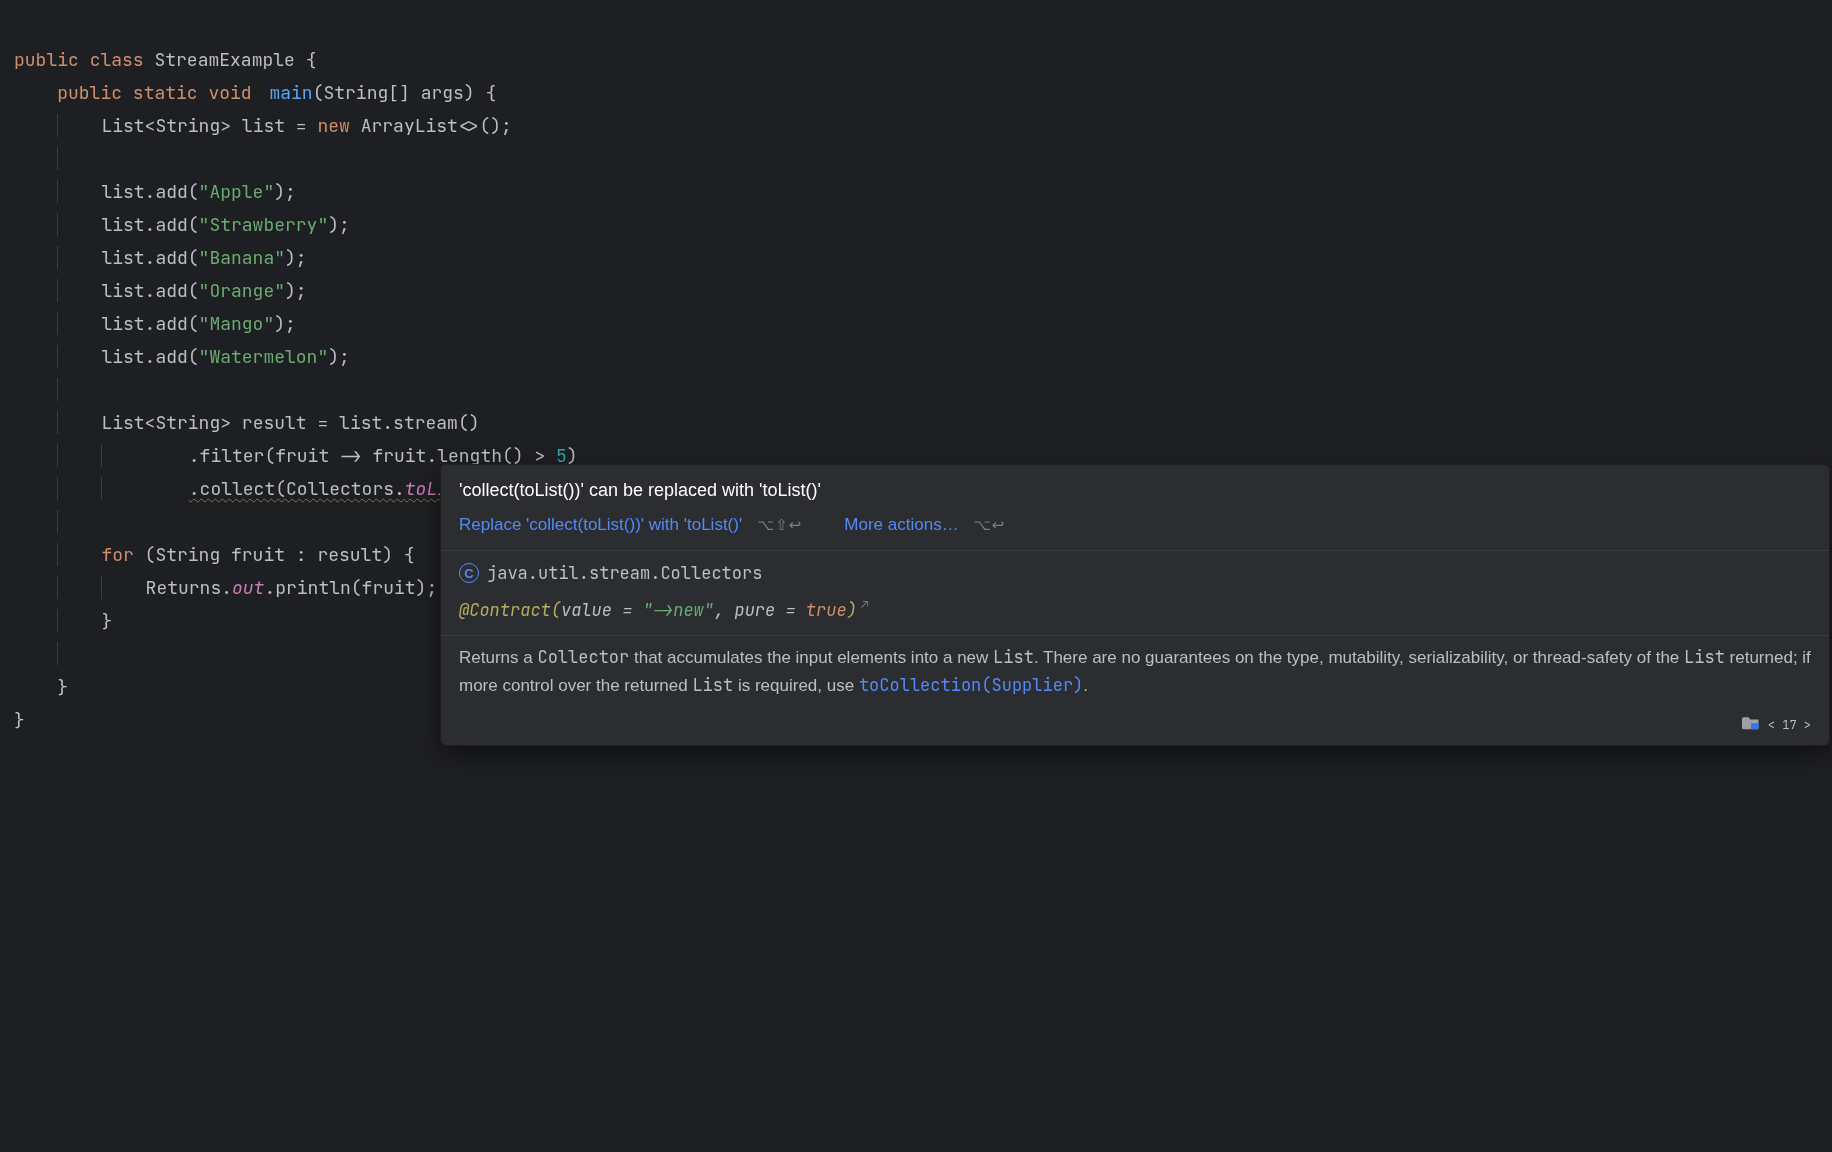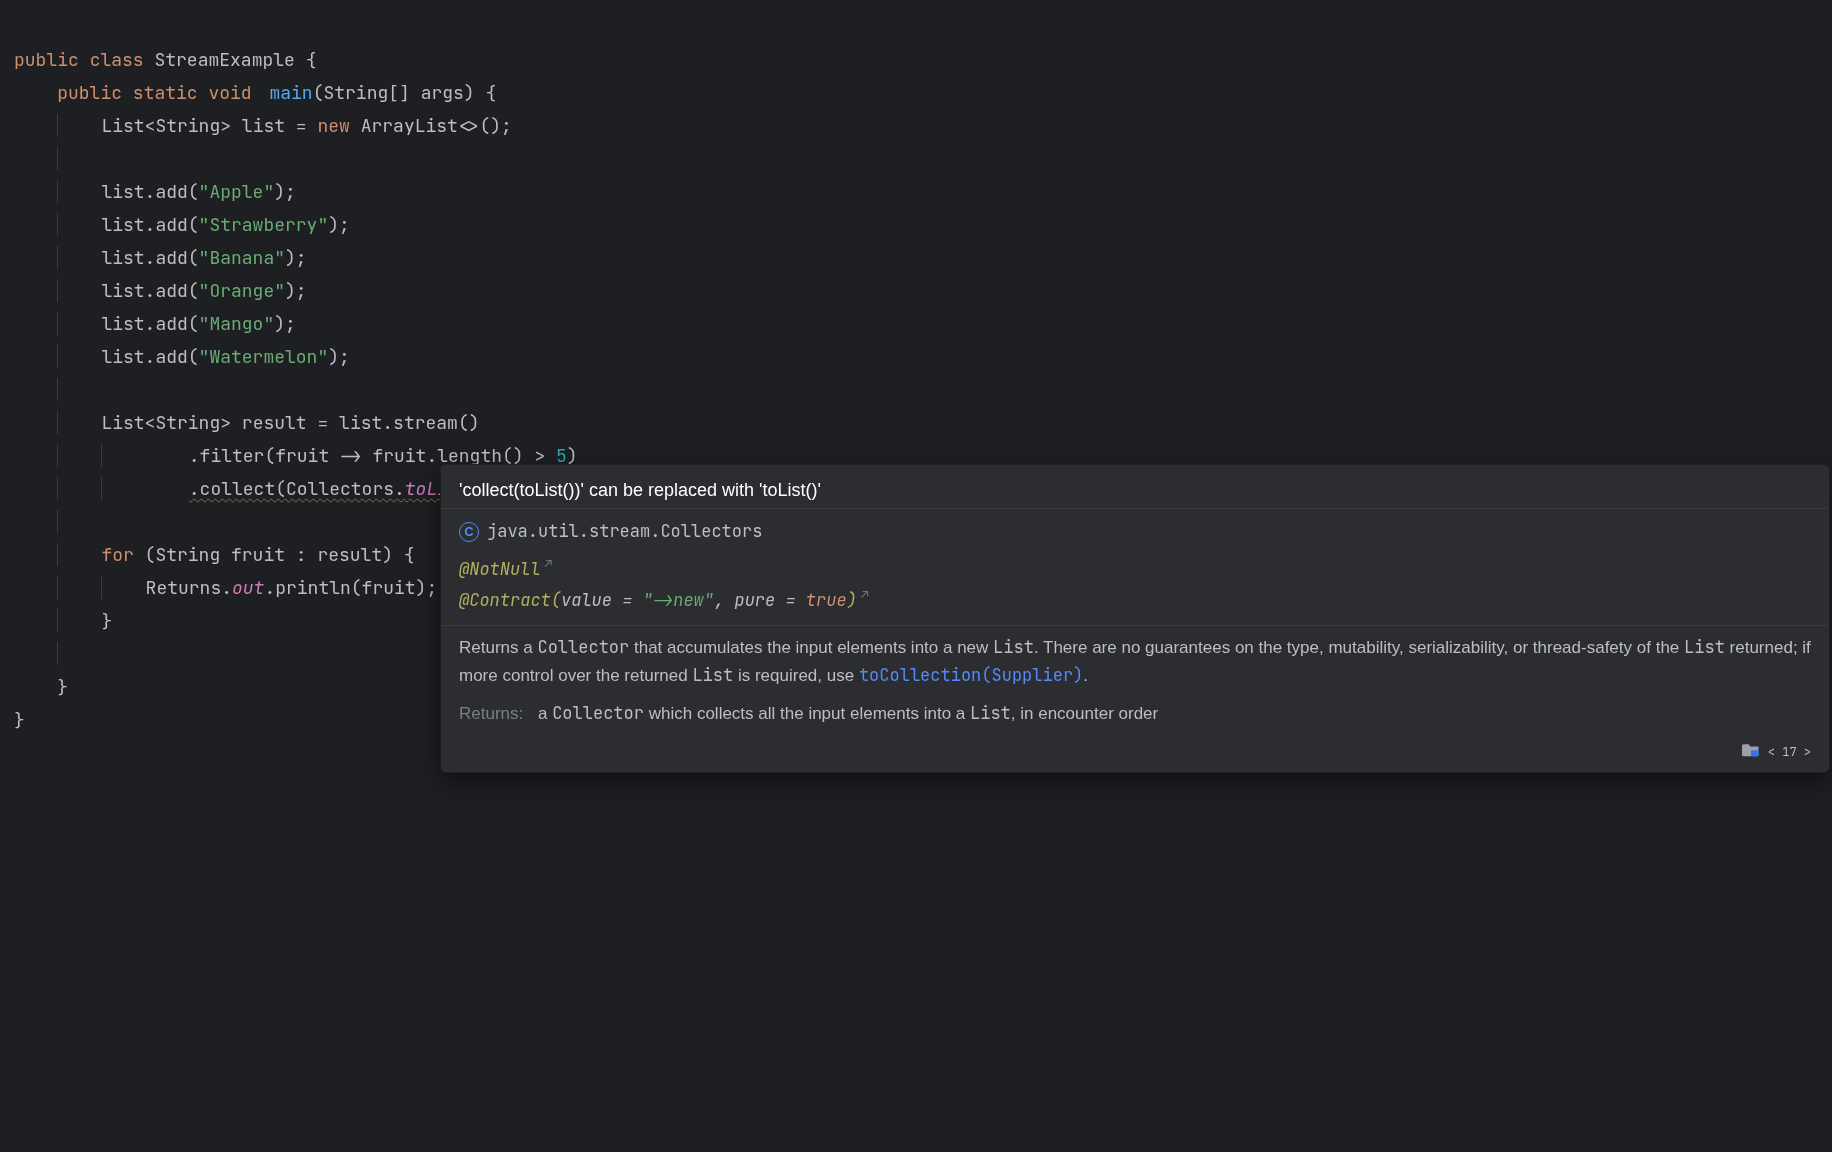--- a/index.html
+++ b/index.html
@@ -136,38 +136,43 @@
     <span class="guide">    </span><span class="kw-orange">for</span><span class="ident"> (String fruit : result) {</span>
     <span class="guide">    </span><span class="guide">    </span><span class="ident">Returns.</span><span class="field">out</span><span class="ident">.println(fruit)</span><span class="punct">;</span>
     <span class="guide">    </span><span class="paren">}</span>
     <span class="guide">    </span>
     <span class="paren">}</span>
 <span class="paren">}</span>
 </div>
 
 <div class="popup">
   <div class="title-row">'collect(toList())' can be replaced with 'toList()'</div>
+  <div class="action-row">
+    <span>
+      <span class="link">Replace 'collect(toList())' with 'toList()'</span>
+      <span class="shortcut">⌥⇧↩</span>
+    </span>
+    <span>
+      <span class="link">More actions…</span>
+      <span class="shortcut">⌥↩</span>
+    </span>
+  </div>
   <div class="divider"></div>
   <div class="classline">
     <span class="c-icon">C</span>
     <span>java.util.stream.Collectors</span>
   </div>
   <div class="sigblock">
-    <div><span class="anno">@NotNull</span><span class="ext-icon">↗</span></div>
     <div>
       <span class="anno">@Contract</span><span class="anno">(</span><span class="anno-arg">value</span><span class="anno-arg"> = </span><span class="anno-str">"-&gt;new"</span><span class="anno-arg">, </span><span class="anno-arg">pure</span><span class="anno-arg"> = </span><span class="anno-kw">true</span><span class="anno">)</span><span class="ext-icon">↗</span>
     </div>
   </div>
   <div class="divider"></div>
   <div class="docblock">
     <span>Returns a </span><span class="code">Collector</span><span> that accumulates the input elements into a new </span><span class="code">List</span><span>. There are no guarantees on the type, mutability, serializability, or thread-safety of the </span><span class="code">List</span><span> returned; if more control over the returned </span><span class="code">List</span><span> is required, use </span><span class="doclink">toCollection(Supplier)</span><span>.</span>
-  </div>
-  <div class="returns-row">
-    <span class="returns-label">Returns:</span>
-    <span>a </span><span class="code">Collector</span><span> which collects all the input elements into a </span><span class="code">List</span><span>, in encounter order</span>
   </div>
   <div class="footer">
     <span class="folder-icon">
       <svg viewBox="0 0 24 20">
           <path fill="#9da0a8" d="M2 3h7l2 3h11v11a2 2 0 0 1-2 2H2a2 2 0 0 1-2-2V5a2 2 0 0 1 2-2z"></path>
           <rect x="12" y="11" width="10" height="8" rx="1" fill="#3574f0"></rect>
         </svg>
     </span>
     <span>&lt; 17 &gt;</span>
   </div>

